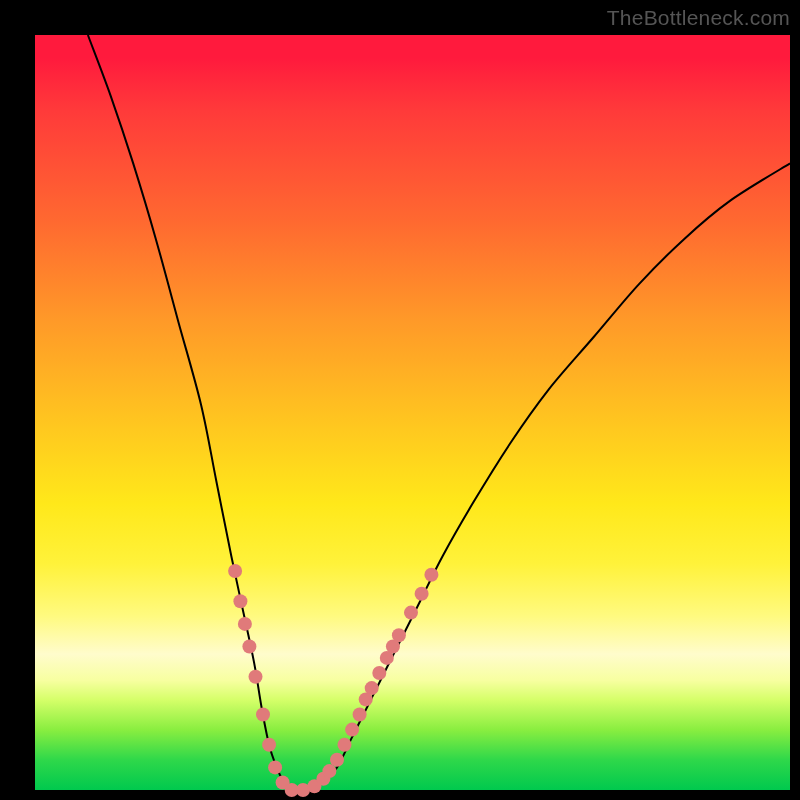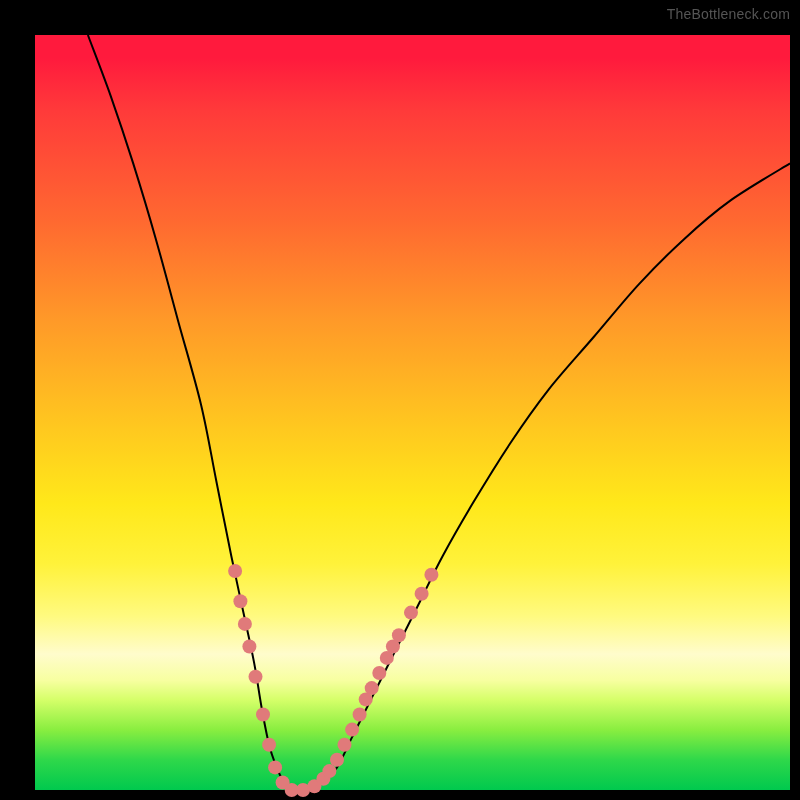--- a/index.html
+++ b/index.html
@@ -42,21 +42,21 @@
       #8aee40 92%,
       #2fd84a 96%,
       #00c94e 100%
     );
   }
   .watermark {
     position: absolute;
     top: 6px;
     right: 10px;
     color: #555;
-    font-size: 14px;
+    font-size: 21px;
     font-weight: 500;
     letter-spacing: 0.2px;
     user-select: none;
   }
   svg.curve {
     position: absolute;
     left: 0;
     top: 0;
     width: 755px;
     height: 755px;

